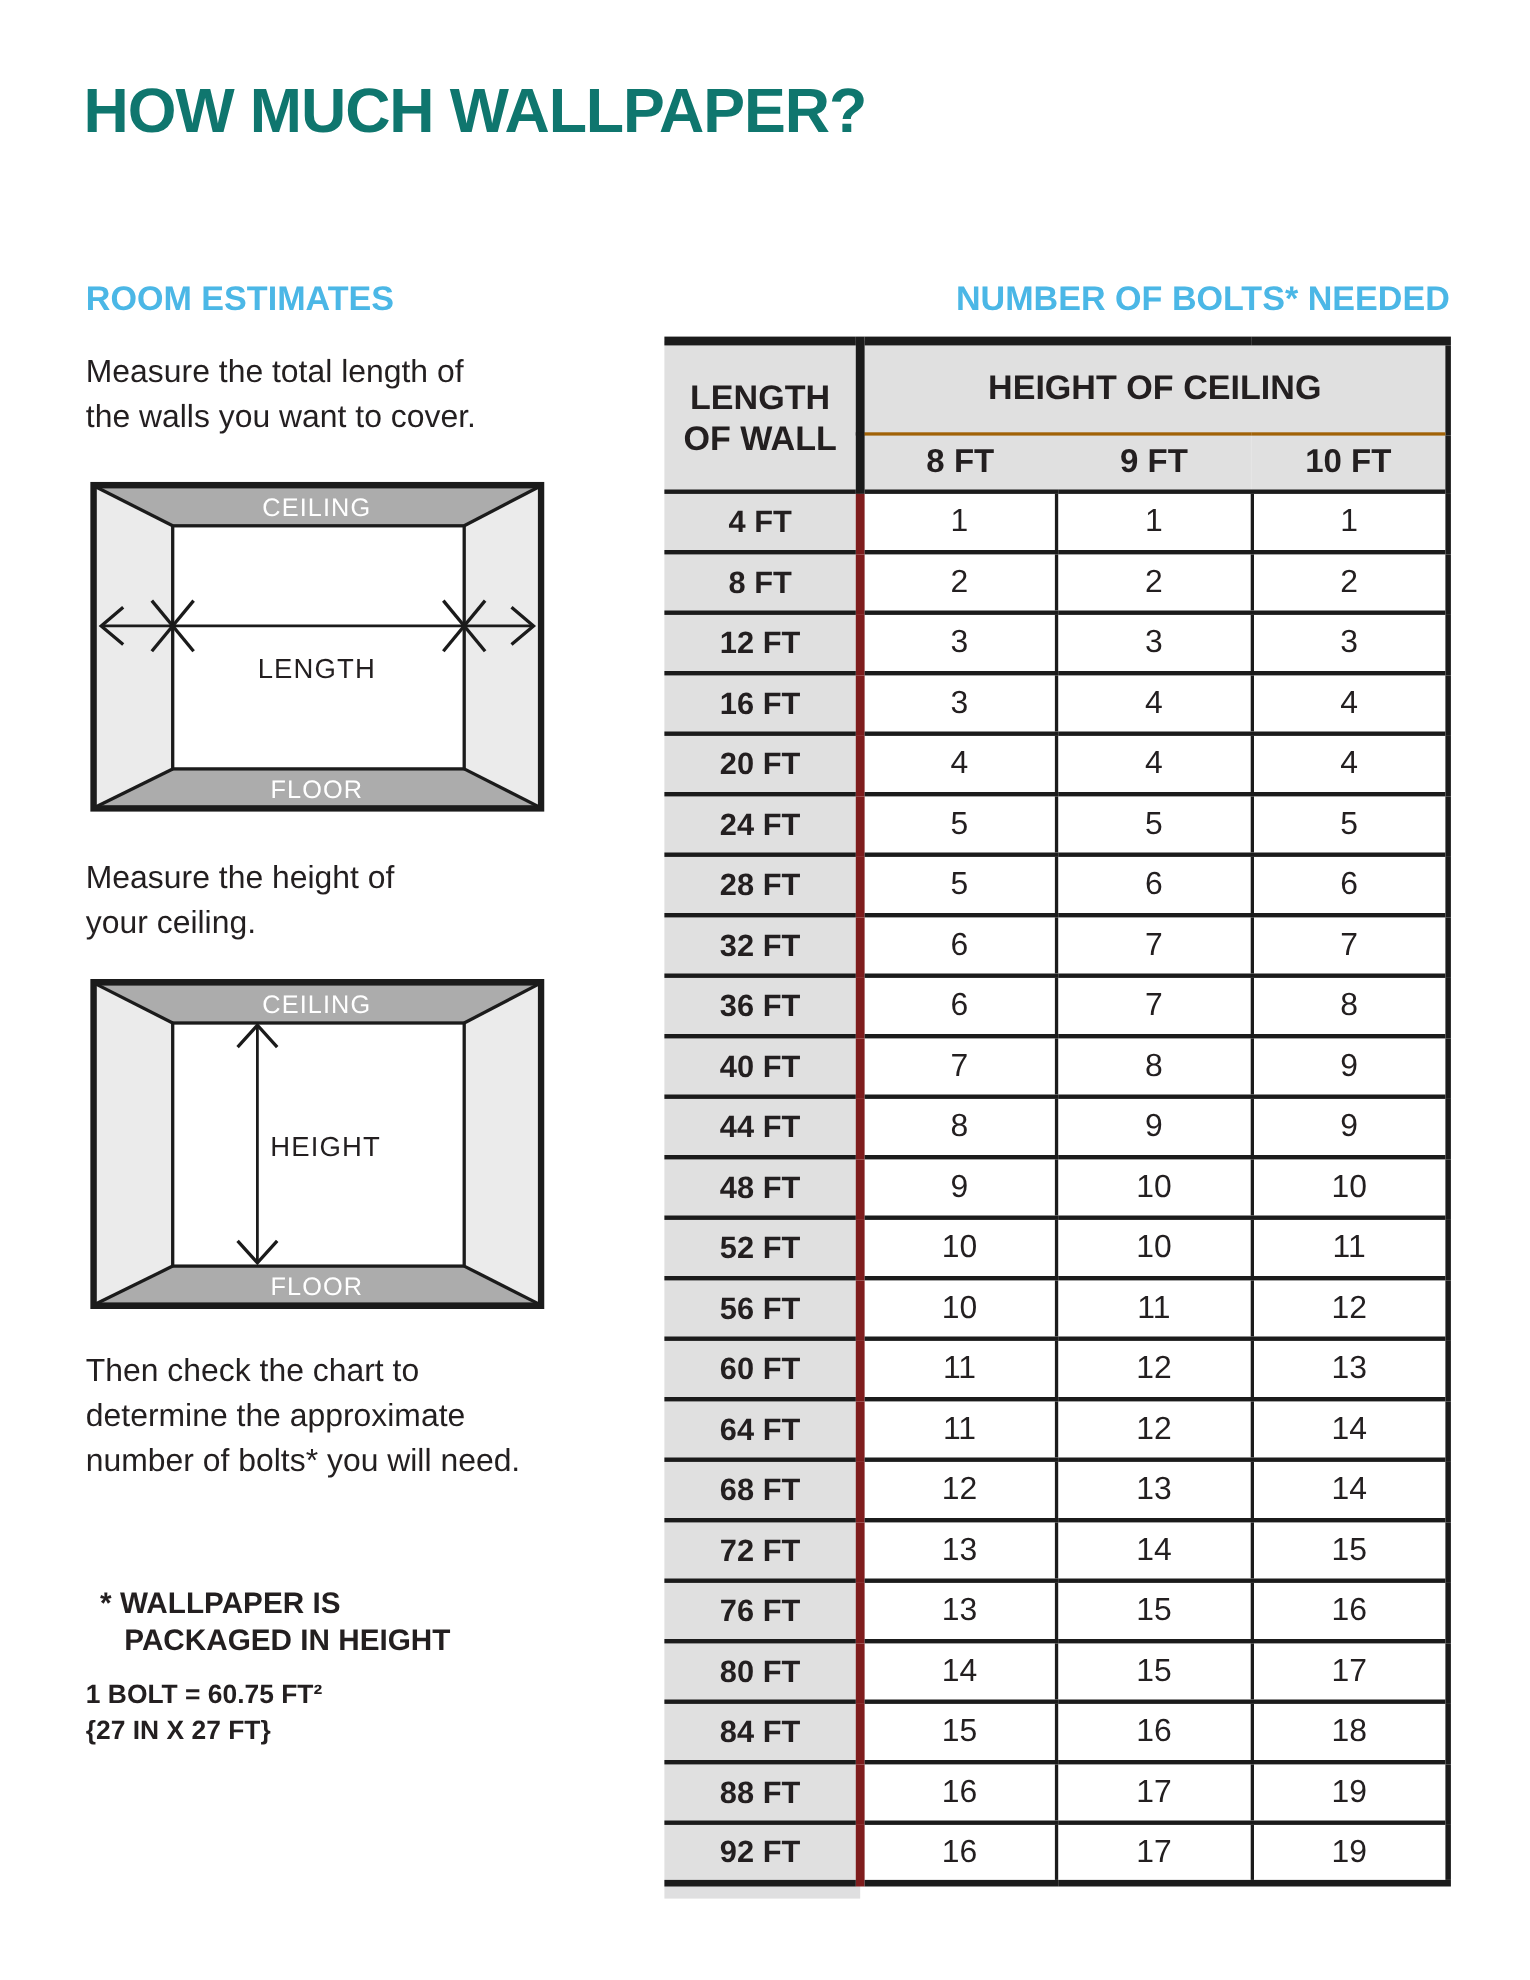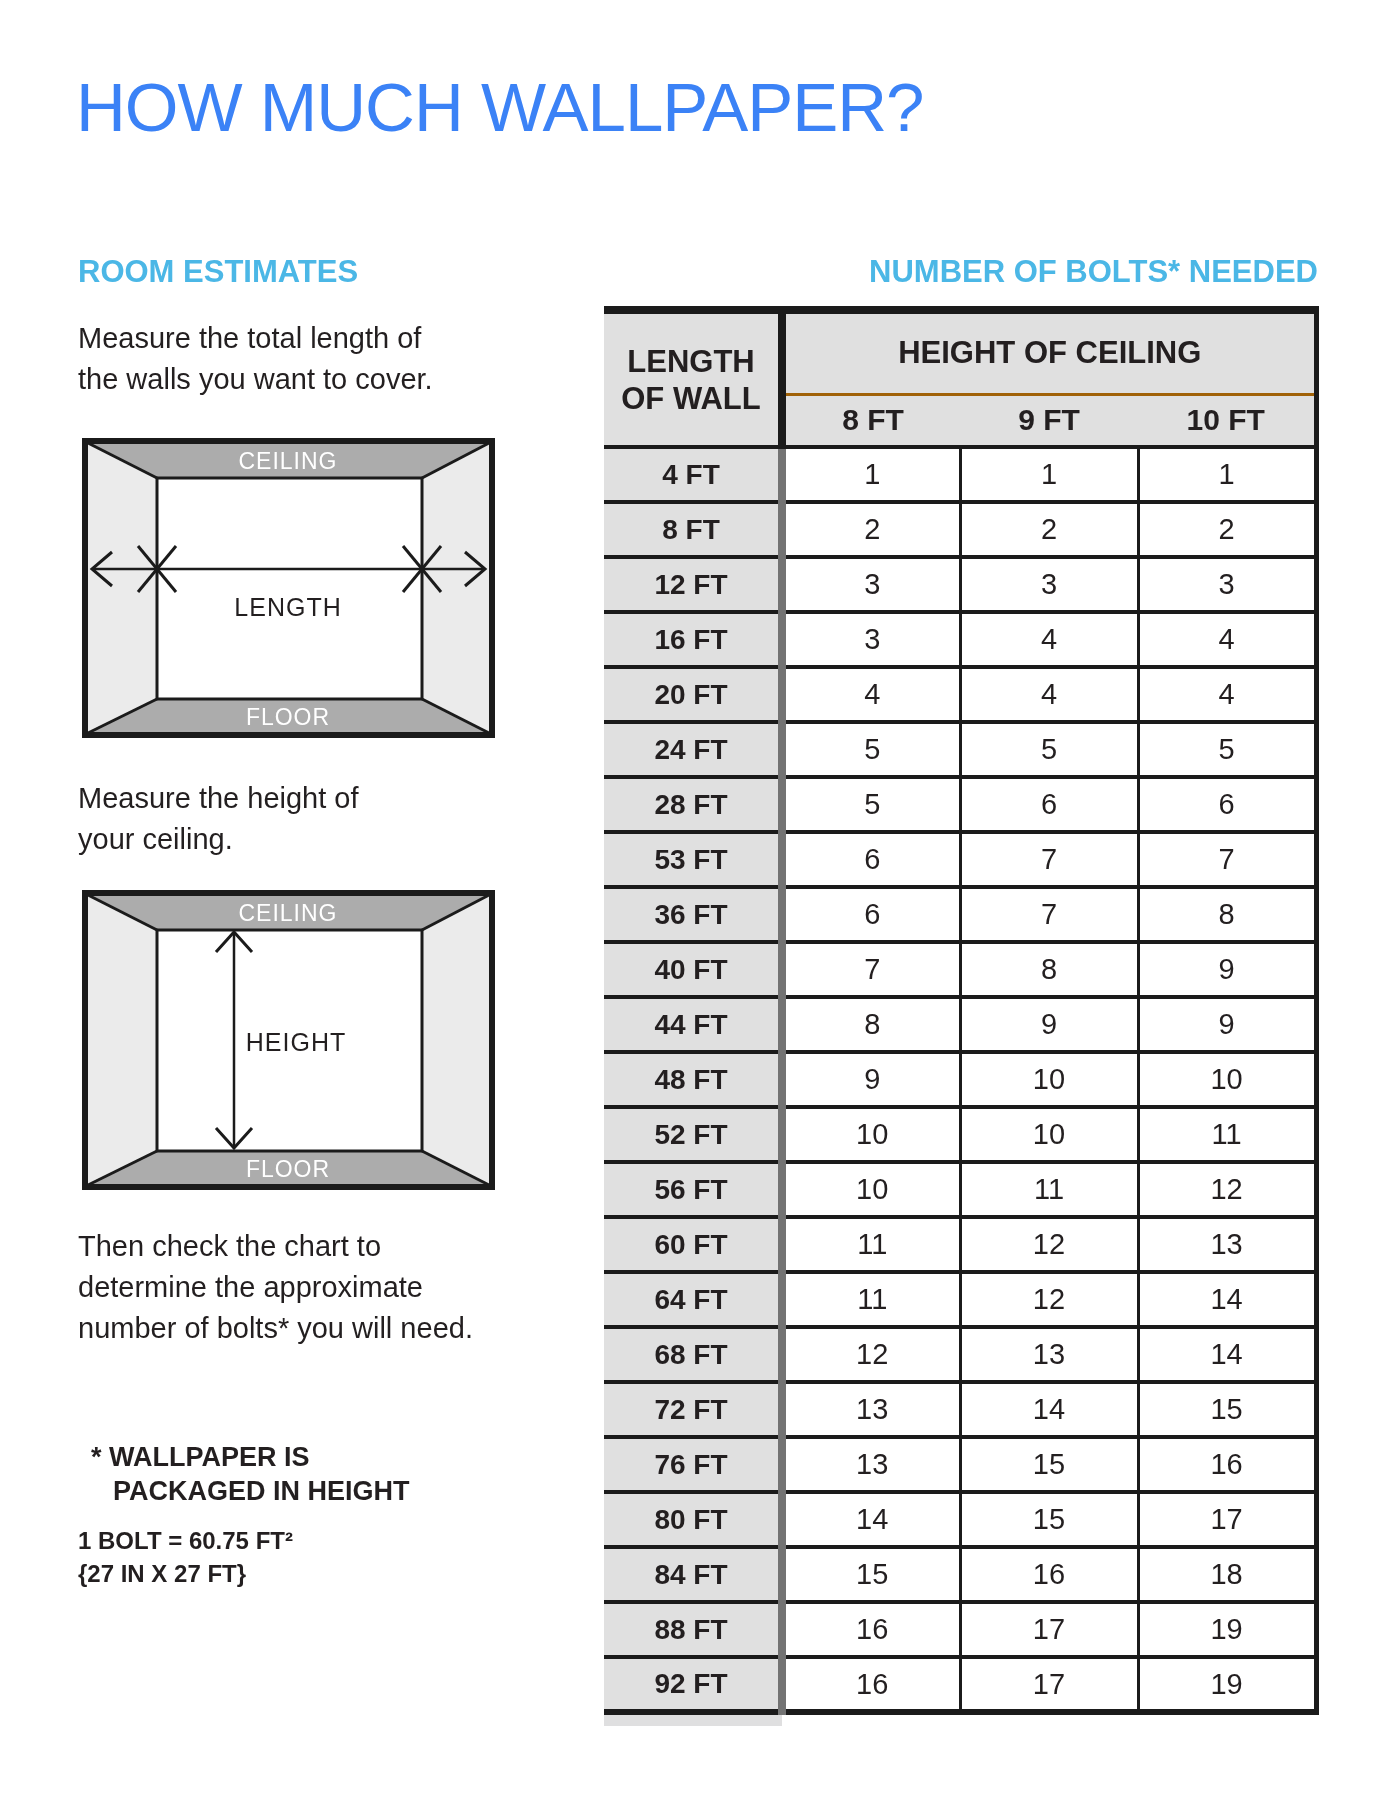--- a/index.html
+++ b/index.html
@@ -2,21 +2,21 @@
 <html><head>
 <meta charset="utf-8">
 <style>
   html,body{margin:0;padding:0;background:#ffffff;}
   .page{
     position:relative;width:1391px;height:1800px;background:#ffffff;
     font-family:"Liberation Sans","DejaVu Sans",sans-serif;color:#231f20;overflow:hidden;
   }
   .title{
     position:absolute;left:76px;top:68px;margin:0;
-    font-size:69px;font-weight:normal;letter-spacing:-1px;color:#3b82f6;white-space:nowrap;
+    font-size:57px;font-weight:bold;letter-spacing:-1px;color:#0f766e;white-space:nowrap;
   }
   .blue-heading{
     position:absolute;margin:0;font-size:31px;font-weight:bold;color:#4bb7e6;white-space:nowrap;
   }
   #room-estimates-heading{left:78px;top:254px;}
   #bolts-needed-heading{left:604px;top:254px;width:714px;text-align:right;}
   .para{
     position:absolute;left:78px;margin:0;font-size:29px;line-height:41px;
     white-space:pre-line;color:#231f20;
   }
@@ -61,21 +61,21 @@
     background:#e0e0e0;border-bottom:3px solid #a16207;border-right:5px solid #1b1b1b;
     font-size:31px;font-weight:bold;
   }
   .ft-header{
     background:#e0e0e0;border-bottom:4px solid #1b1b1b;
     font-size:30px;font-weight:bold;
   }
   .ft-header:last-child{border-right:5px solid #1b1b1b;}
   tbody.bolt-rows tr{height:55px;}
   tbody.bolt-rows th{
-    background:#e0e0e0;border-right:8px solid #737373;border-bottom:4px solid #1b1b1b;
+    background:#e0e0e0;border-right:8px solid #7f1d1d;border-bottom:4px solid #1b1b1b;
     font-size:28px;font-weight:bold;
   }
   tbody.bolt-rows td{
     background:#ffffff;border-right:3px solid #1b1b1b;border-bottom:4px solid #1b1b1b;
     font-size:29px;font-weight:normal;
   }
   tbody.bolt-rows td:last-child{border-right:5px solid #1b1b1b;}
   tbody.bolt-rows tr:last-child th,
   tbody.bolt-rows tr:last-child td{border-bottom:6px solid #1b1b1b;}
   .table-stub{
@@ -216,21 +216,21 @@
           <td>5</td>
           <td>5</td>
         </tr>
         <tr>
           <th>28 FT</th>
           <td>5</td>
           <td>6</td>
           <td>6</td>
         </tr>
         <tr>
-          <th>53 FT</th>
+          <th>32 FT</th>
           <td>6</td>
           <td>7</td>
           <td>7</td>
         </tr>
         <tr>
           <th>36 FT</th>
           <td>6</td>
           <td>7</td>
           <td>8</td>
         </tr>

